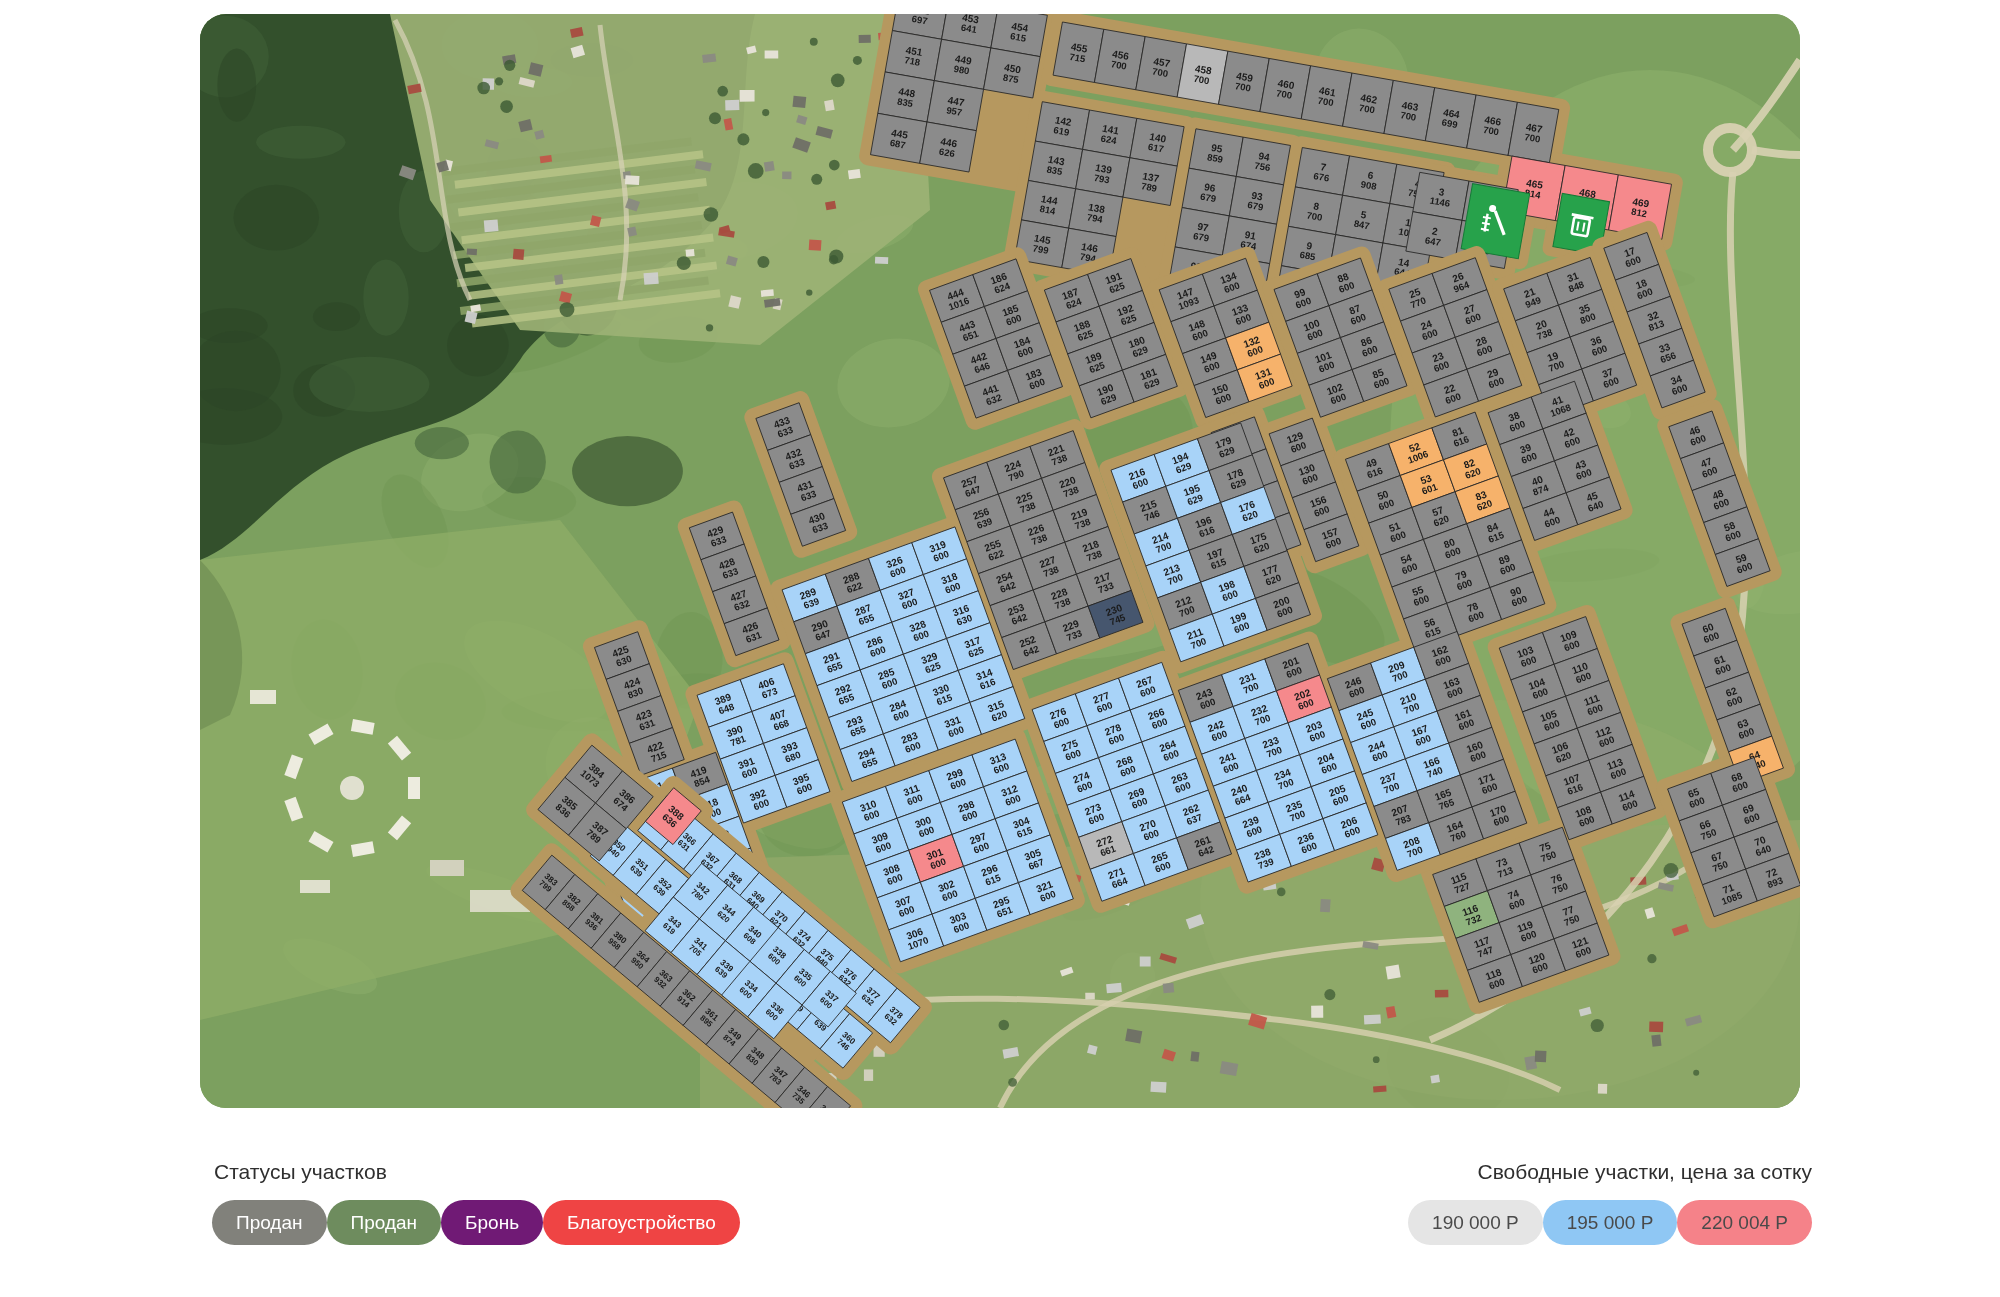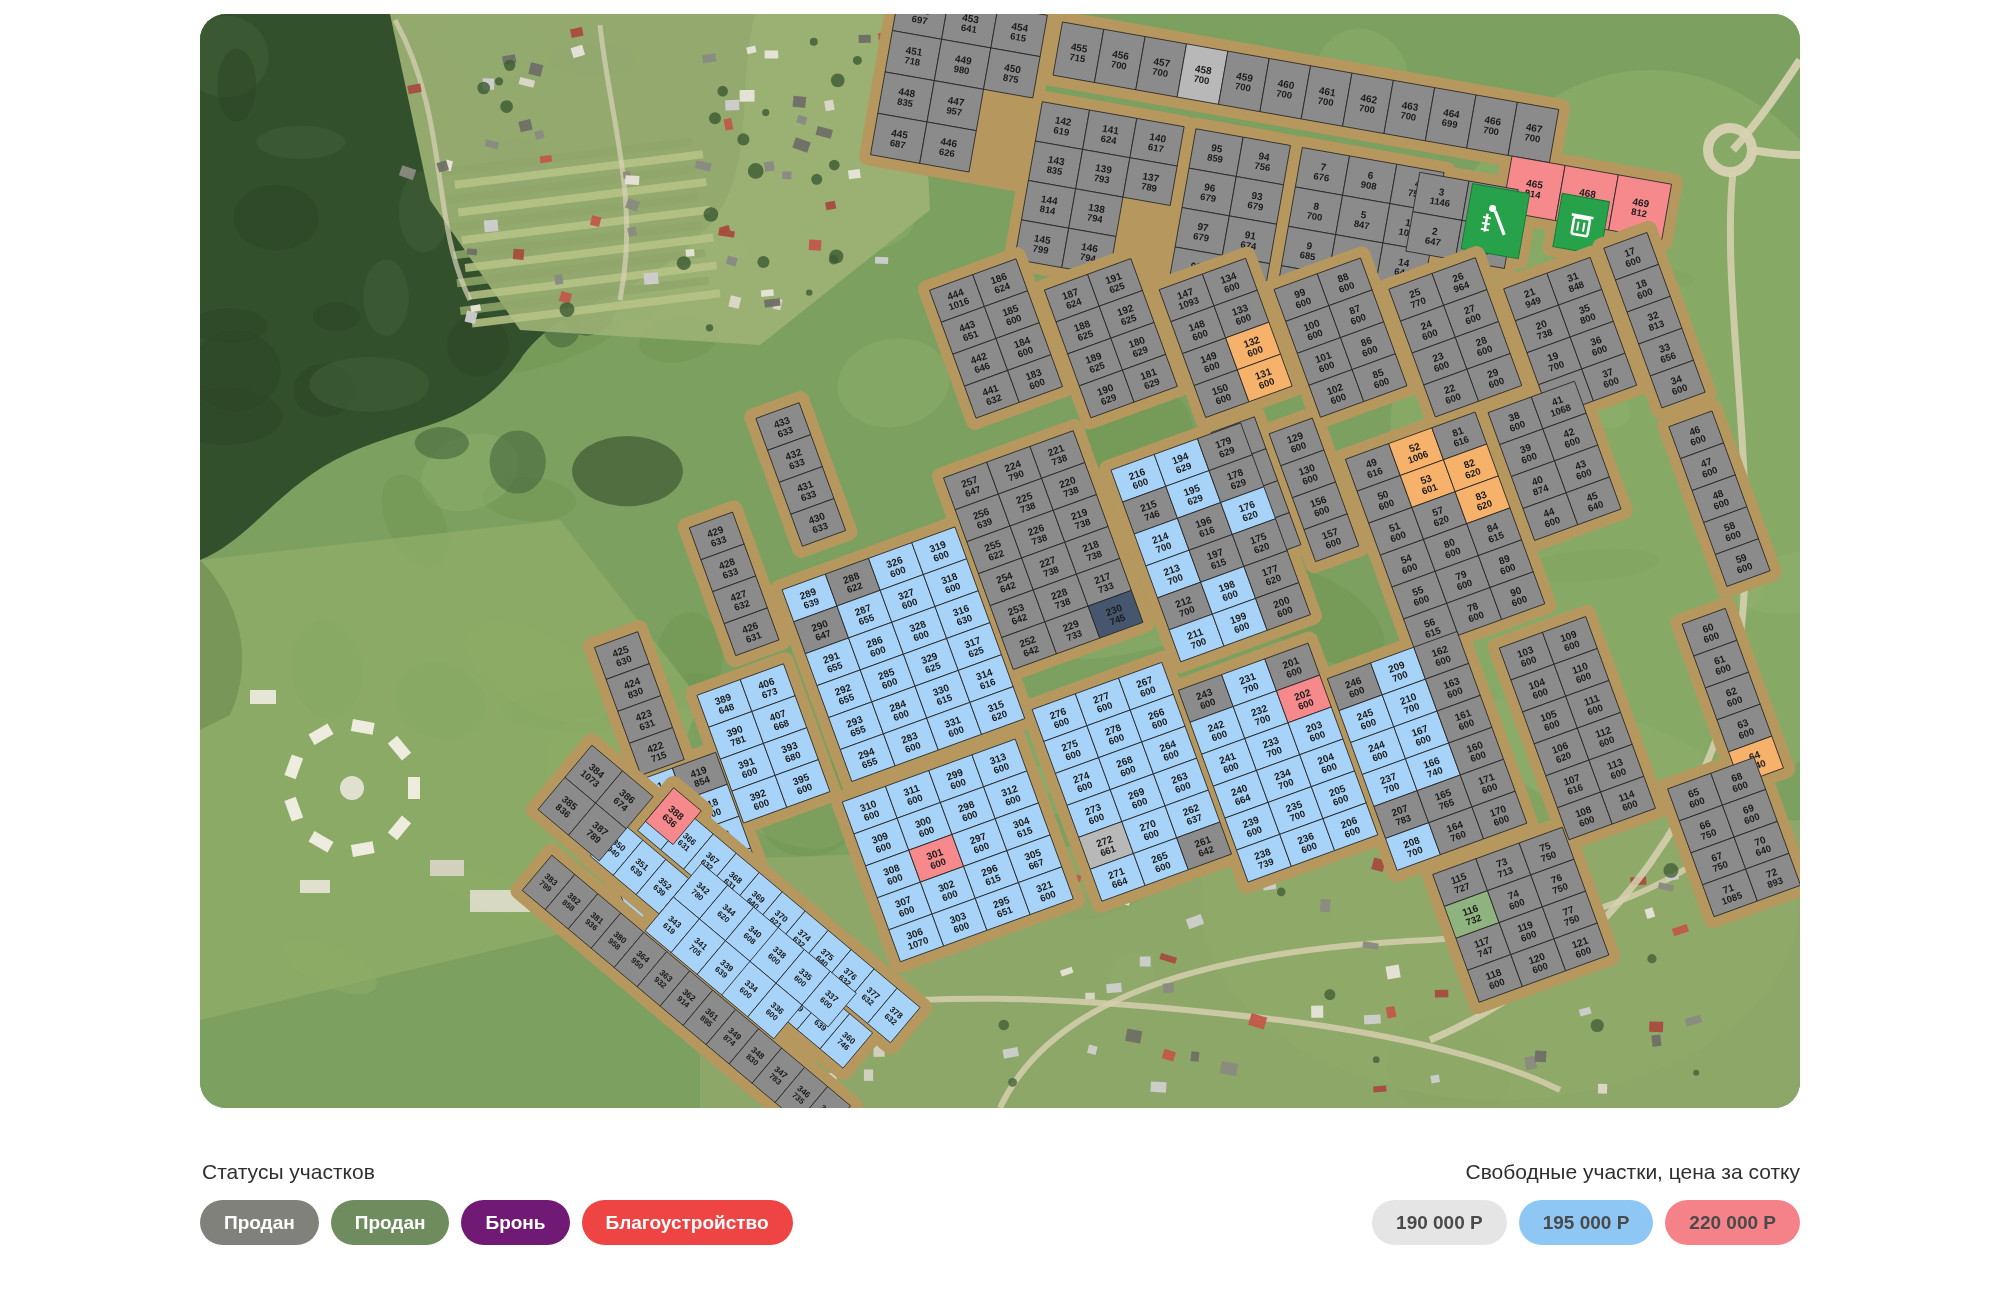--- a/index.html
+++ b/index.html
@@ -1,25 +1,25 @@
 <!DOCTYPE html>
 <html><head>
 <meta charset="utf-8">
 <style>
   html,body{margin:0;padding:0;background:#ffffff;width:2000px;height:1297px;
     font-family:"Liberation Sans",sans-serif;-webkit-font-smoothing:antialiased;}
   #stage{position:relative;width:2000px;height:1297px;background:#fff;overflow:hidden;}
   #map-wrap{position:absolute;left:200px;top:14px;width:1600px;height:1094px;
     border-radius:26px;overflow:hidden;background:#7ca05f;}
   #map-svg{display:block;width:1600px;height:1094px;}
-  .legend-row{position:absolute;left:200px;top:1154px;width:1600px;display:flex;
+  .legend-row{position:absolute;left:212px;top:1154px;width:1600px;display:flex;
     justify-content:space-between;align-items:flex-start;}
   .legend-title{font-size:21px;color:#2f2f2f;margin:6px 0 16px 2px;font-weight:400;}
   .legend-right .legend-title{text-align:right;}
-  .pills{display:flex;gap:12px;font-weight:bold;}
+  .pills{display:flex;}
   .pill{display:inline-flex;align-items:center;justify-content:center;
     height:45px;padding:0 24px;border-radius:24px;font-size:19px;color:#fff;
     cursor:pointer;user-select:none;white-space:nowrap;}
   .pill.dark-text{color:#4a4a4a;}
 </style>
 </head>
 <body>
 <div id="stage">
 
 <div id="map-wrap">
@@ -1601,18 +1601,18 @@
           <div class="pill" style="background: rgb(110, 140, 94);">Продан</div>
           <div class="pill" style="background: #701a75;">Бронь</div>
           <div class="pill" style="background: #ef4444;">Благоустройство</div>
         </div>
   </div>
   <div class="legend-right">
     <div class="legend-title">Свободные участки, цена за сотку</div>
     <div class="pills" id="price-pills">
           <div class="pill dark-text" style="background: #e5e5e5;">190 000 Р</div>
           <div class="pill dark-text" style="background: rgb(143, 199, 244);">195 000 Р</div>
-          <div class="pill dark-text" style="background: rgb(245, 130, 137);">220 000 Р</div>
+          <div class="pill dark-text" style="background: rgb(245, 130, 137);">220 004 Р</div>
         </div>
   </div>
 </div>
 
 </div>
 
 </body></html>

